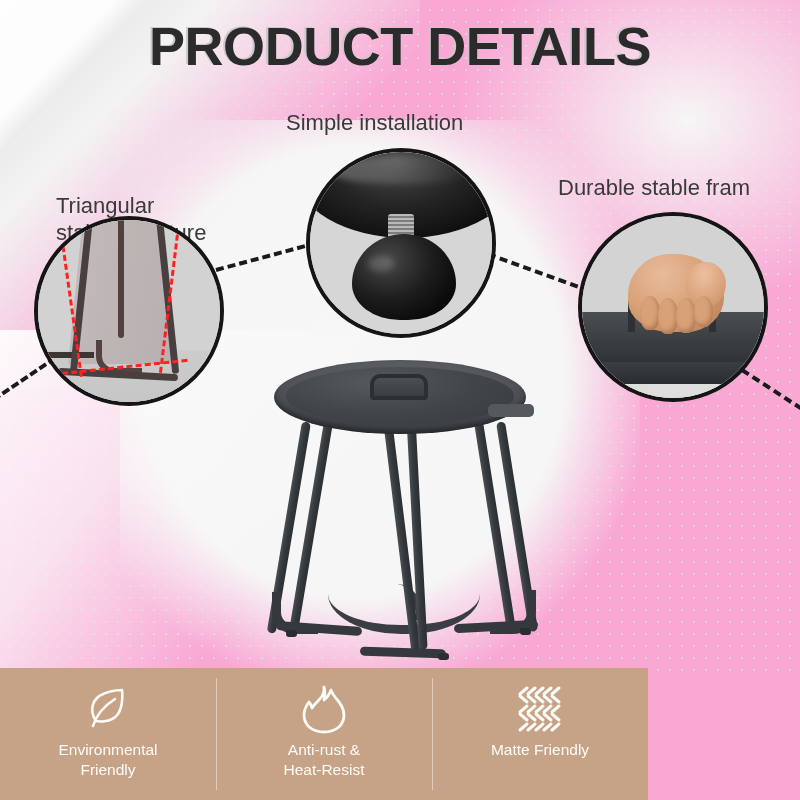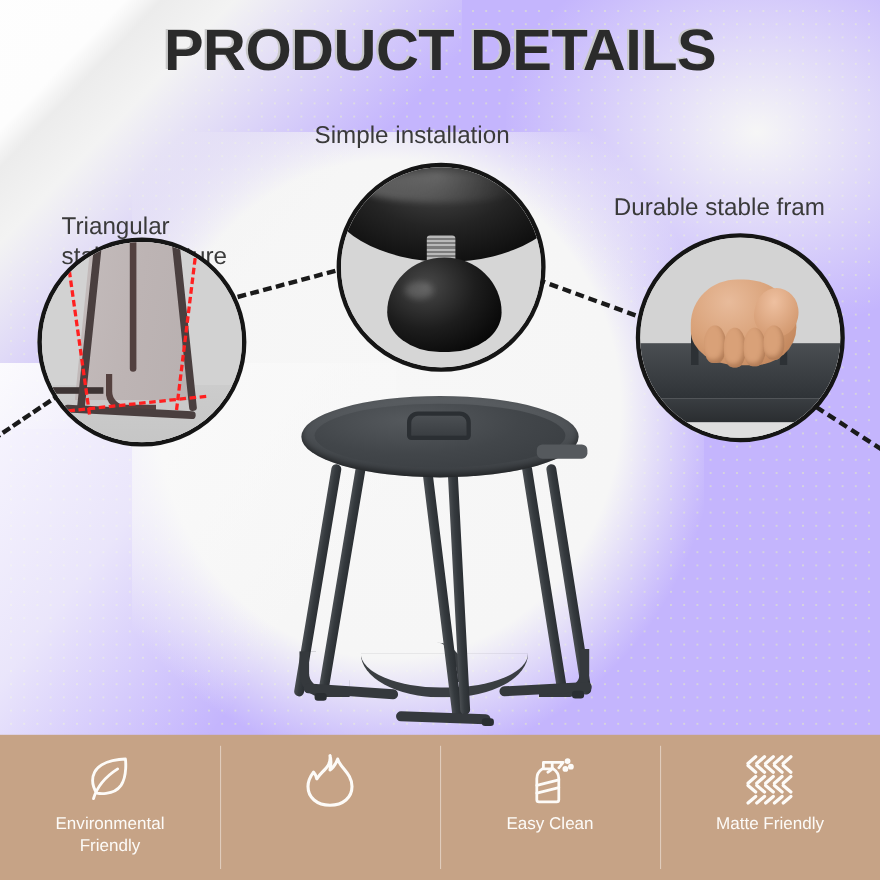--- a/index.html
+++ b/index.html
@@ -8,21 +8,21 @@
     font-family:"Liberation Sans", sans-serif;
     background:#f4f4f4;
     position:relative;
     overflow:hidden;
   }
 
   
   #stage {
     position:absolute; inset:0;
     width:800px; height:800px;
-    background:#c4b5fd;
+    background:#f9a8d4;
     overflow:hidden;
   }
   .bg-dots {
     position:absolute; left:0; top:0; width:800px; height:672px;
     background-image:radial-gradient(#d8d8d8 1.1px, transparent 1.2px);
     background-size:12px 12px;
     background-position:4px 4px;
     opacity:.85;
   }
   
@@ -258,21 +258,21 @@
     border-right:8px solid #3a3e42;
     border-radius:0 40% 0 0 / 0 100% 0 0;
   }
   .glide { position:absolute; width:11px; height:7px; background:#2a2e32; border-radius:3px; }
   #g1 { left:24px;  top:274px; }
   #g2 { left:258px; top:272px; }
   #g3 { left:176px; top:297px; }
 
   
   .feature-bar {
-    position:absolute; left:0; bottom:0; width:800px; height:132px;
+    position:absolute; left:0; bottom:0; width:648px; height:132px;
     background:#c6a386;
     display:flex;
   }
   .feature {
     flex:1 1 0;
     position:relative;
     display:flex; flex-direction:column;
     align-items:center; justify-content:flex-start;
     padding-top:14px;
     color:#fdfbf8;
@@ -396,38 +396,24 @@
       <span class="feature-label">Environmental
 Friendly</span>
     </div>
 
     <div class="feature">
       <span class="feature-icon">
         <svg viewBox="0 0 52 52" width="52" height="52" fill="none" stroke="#fdfbf8" stroke-width="2.8" stroke-linecap="round" stroke-linejoin="round">
           <path d="M26 5c1 7-3 11-7 15-3 3-5 6-5 6s-1-4-3-6c-3 4-5 8-5 13 0 10 8 17 20 17s20-7 20-17c0-12-11-17-13-25-2 5-4 8-7 10 1-5 1-10 0-13Z"></path>
         </svg>
       </span>
-    </div>
-
-    <div class="feature">
-      <span class="feature-icon">
-        <svg viewBox="0 0 52 52" width="52" height="52" fill="none" stroke="#fdfbf8" stroke-width="2.5" stroke-linecap="round" stroke-linejoin="round">
-          <path d="M20 11h8v6h-8z"></path>
-          <path d="M28 11h10l-4 5"></path>
-          <path d="M28 16c0 2-2 3-4 4"></path>
-          <path d="M19 17c-3 2-5 5-5 9v19a2 2 0 0 0 2 2h16a2 2 0 0 0 2-2V26c0-4-2-7-5-9"></path>
-          <path d="M14 32l20-5"></path>
-          <path d="M14 39l20-5"></path>
-          <circle cx="42" cy="10" r="1.4"></circle>
-          <circle cx="45" cy="15" r="1.4"></circle>
-          <circle cx="40" cy="17" r="1.4"></circle>
-        </svg>
-      </span>
-      <span class="feature-label">Easy Clean</span>
-    </div>
+      <span class="feature-label">Anti-rust &amp;
+Heat-Resist</span>
+    </div>
+
 
     <div class="feature">
       <span class="feature-icon">
         <svg viewBox="0 0 52 52" width="52" height="52" fill="none" stroke="#fdfbf8" stroke-width="3" stroke-linecap="round">
           <path d="M6 12 L13 6"></path>   
             <path d="M14 12 L21 6"></path>
           <path d="M22 12 L29 6"></path>  
             <path d="M30 12 L37 6"></path>
           <path d="M38 12 L45 6"></path>
           <path d="M6 14 L13 20"></path>  

